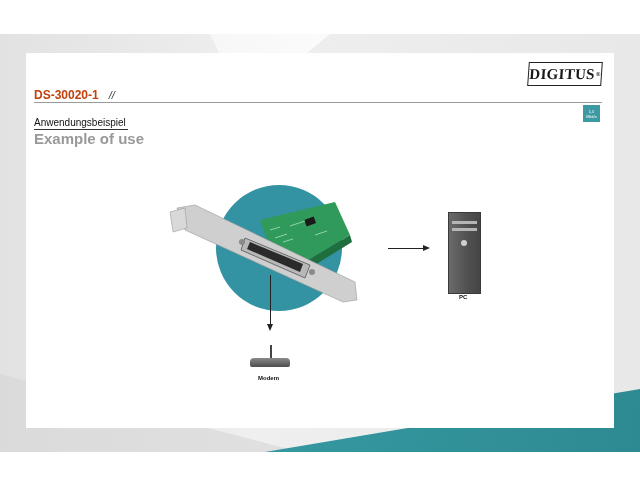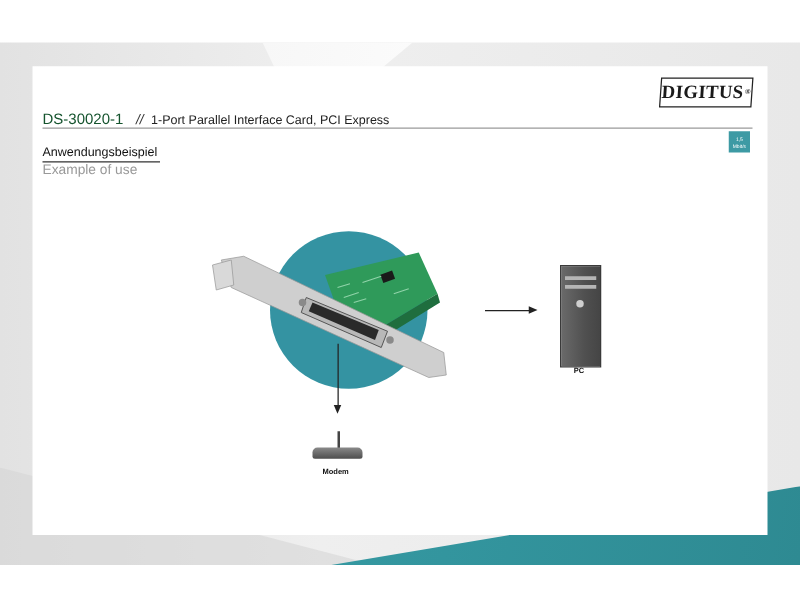--- a/index.html
+++ b/index.html
@@ -39,35 +39,35 @@
       font-family: "Liberation Serif", serif; font-weight: bold; font-size: 15px; color: #1a1a1a;
       letter-spacing: 0.3px; background: #fff;
     }
     .logo sup { font-size: 6px; margin-left: 1px; }
     .header-row {
       position: absolute; left: 34px; top: 88px; width: 568px; height: 14px;
       border-bottom: 1px solid #9a9a9a;
       display: flex; align-items: baseline; gap: 6px; white-space: nowrap;
     }
     .model {
-      color: #14532d; font-weight: normal; font-size: 12px;
+      color: #c2410c; font-weight: bold; font-size: 12px;
     }
     .sep { color: #333; font-size: 11px; font-style: italic; margin-left: 4px; }
     .product { color: #222; font-size: 10px; }
     .speed-badge {
       position: absolute; left: 583px; top: 105px; width: 17px; height: 17px;
       background: #3d9aa4; color: #fff; font-size: 4px; text-align: center; line-height: 5px;
       display: flex; flex-direction: column; justify-content: center;
     }
     .usage-title {
       position: absolute; left: 34px; top: 117px; font-weight: normal; font-size: 10px; color: #111;
       border-bottom: 1px solid #333; line-height: 12px; padding-right: 2px;
     }
     .usage-sub {
-      position: absolute; left: 34px; top: 130px; font-weight: normal; font-size: 11px; color: #999;
+      position: absolute; left: 34px; top: 130px; font-weight: bold; font-size: 15px; color: #999;
     }
     .teal-circle {
       position: absolute; left: 216px; top: 185px; width: 126px; height: 126px;
       border-radius: 50%; background: #3493a2;
     }
     .card-img { position: absolute; left: 165px; top: 190px; width: 195px; height: 120px; }
     .arrow-h {
       position: absolute; left: 388px; top: 248px; width: 36px; height: 1px; background: #222;
     }
     .arrow-h::after {
@@ -108,21 +108,20 @@
 <div class="card"></div>
 
 <div class="logo">
   <span>DIGITUS</span>
     <sup>®</sup>
 </div>
 
 <div class="header-row">
   <span class="model">DS-30020-1</span>
   <span class="sep">//</span>
-  <span class="product">1-Port Parallel Interface Card, PCI Express</span>
 </div>
 
 <div class="speed-badge">
   <span>1,5</span>
   <span>Mbit/s</span>
 </div>
 
 <div class="usage-title">Anwendungsbeispiel</div>
 <div class="usage-sub">Example of use</div>
 

